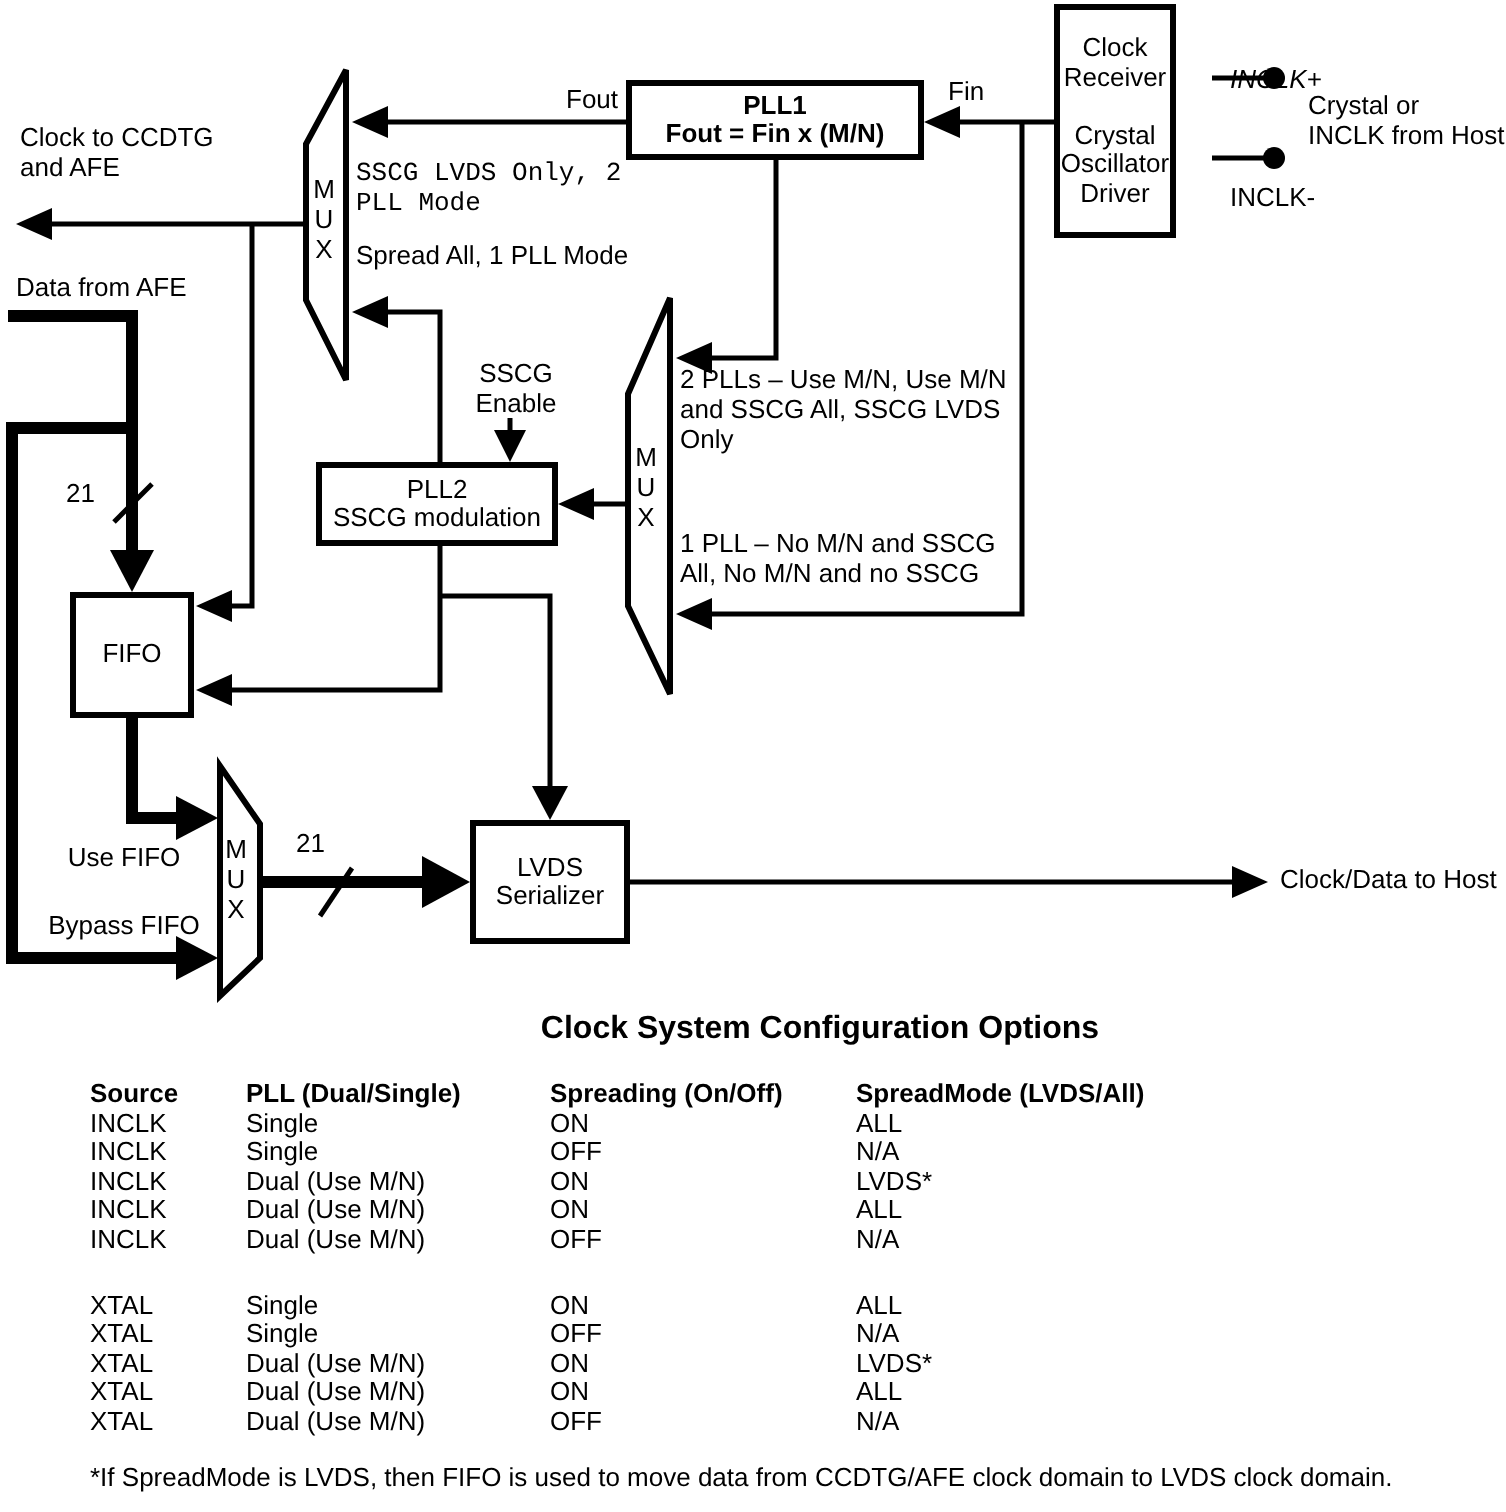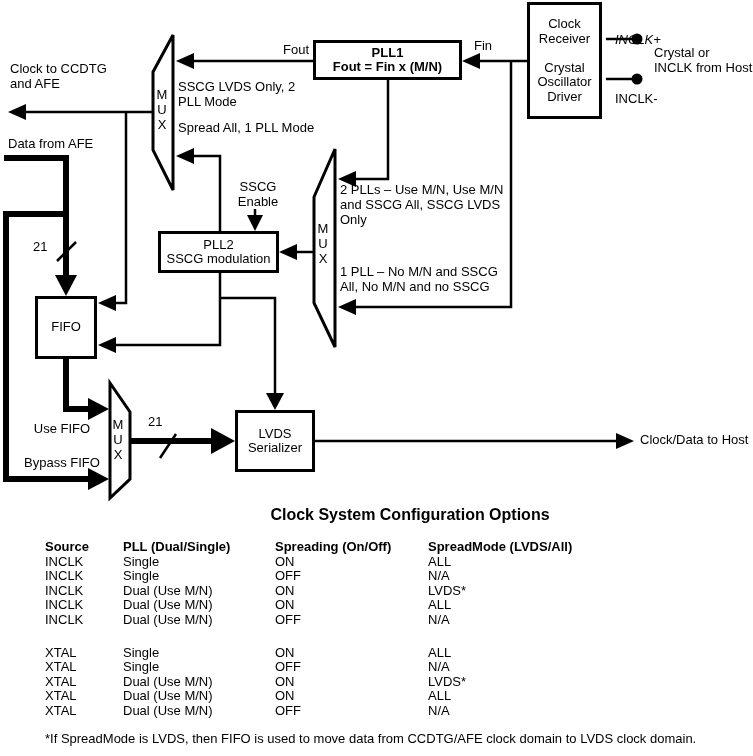--- a/index.html
+++ b/index.html
@@ -74,21 +74,21 @@
       <polygon points="98,345 116,337 116,353"></polygon>
       <polygon points="275,410 266,393 284,393"></polygon>
       <polygon points="634,441 616,433 616,449"></polygon>
       <polygon points="66,296 55,275 77,275"></polygon>
       <polygon points="109,479 88,468 88,490"></polygon>
       <polygon points="109,409 88,398 88,420"></polygon>
       <polygon points="235,441 211,428 211,454"></polygon>
     </g>
   </svg>
 
-  <div class="box pre" style="left:527px;top:2px;width:75px;height:117px;">Clock
+  <div class="box pre" style="left:527px;top:2px;width:61px;height:117px;">Clock
 Receiver
 
 Crystal
 Oscillator
 Driver</div>
 
   <div class="box" style="left:313px;top:40px;width:149px;height:40px;font-weight:bold;">
     <div>PLL1</div>
     <div>Fout = Fin x (M/N)</div>
   </div>
@@ -119,21 +119,21 @@
 
   <div class="lbl" style="left:615px;top:32px;font-style:italic;">INCLK+</div>
   <div class="lbl" style="left:654px;top:45px;">Crystal or
 INCLK from Host</div>
   <div class="lbl" style="left:615px;top:91px;">INCLK-</div>
   <div class="lbl" style="left:474px;top:38px;">Fin</div>
   <div class="lbl" style="left:283px;top:42px;">Fout</div>
   <div class="lbl" style="left:10px;top:61px;">Clock to CCDTG
 and AFE</div>
   <div class="lbl" style="left:8px;top:136px;">Data from AFE</div>
-  <div class="lbl" style="left:178px;top:79px;">SSCG LVDS Only, 2
+  <div class="lbl" style="left:178px;top:79px;font-family:Liberation Mono, monospace;">SSCG LVDS Only, 2
 PLL Mode</div>
   <div class="lbl" style="left:178px;top:120px;">Spread All, 1 PLL Mode</div>
   <div class="lbl center" style="left:232px;top:179px;width:52px;">SSCG
 Enable</div>
   <div class="lbl" style="left:340px;top:182px;">2 PLLs – Use M/N, Use M/N
 and SSCG All, SSCG LVDS
 Only</div>
   <div class="lbl" style="left:340px;top:264px;">1 PLL – No M/N and SSCG
 All,  No M/N and no SSCG</div>
   <div class="lbl" style="left:33px;top:239px;">21</div>

